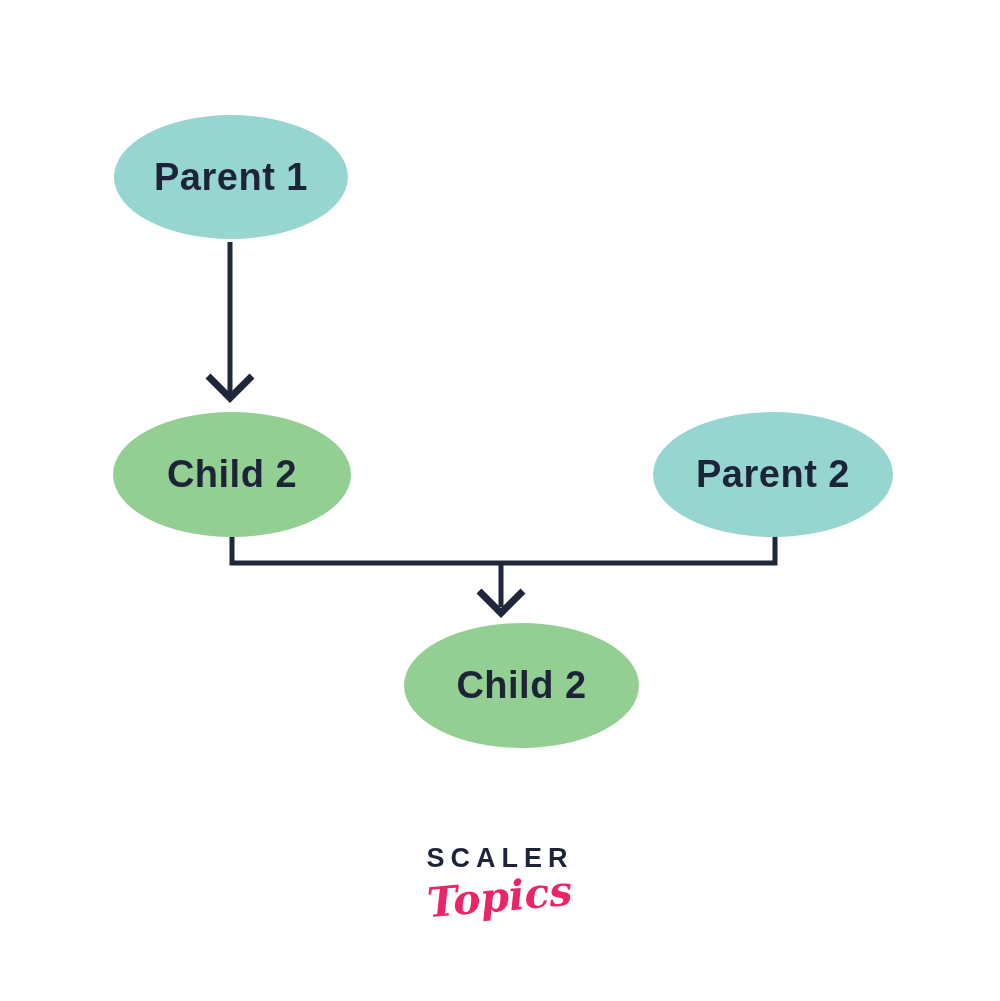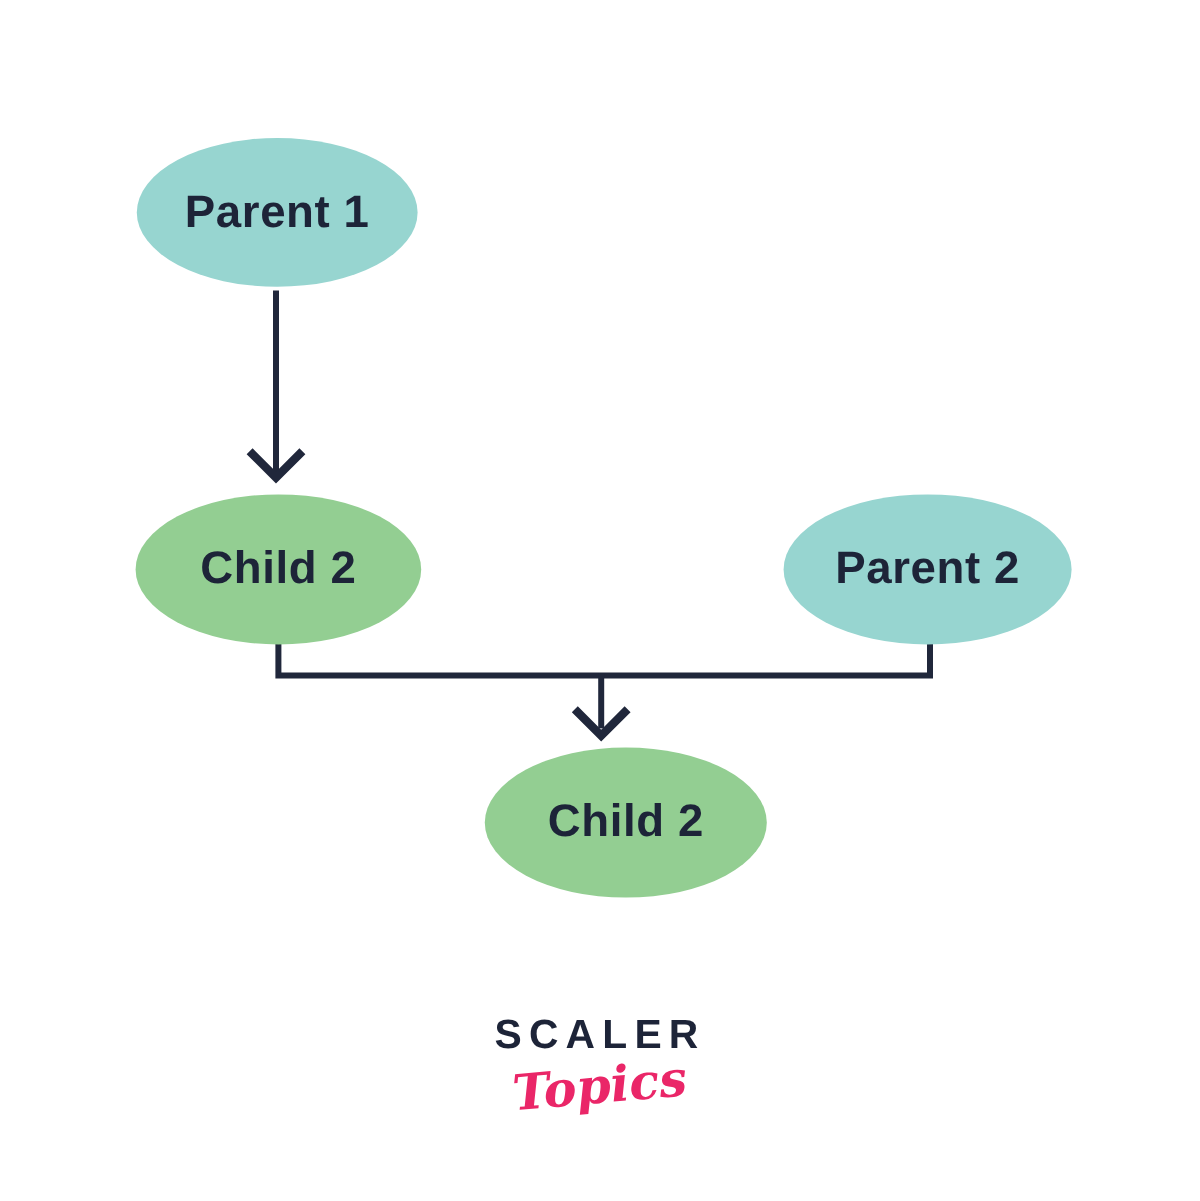--- a/index.html
+++ b/index.html
@@ -55,21 +55,21 @@
   .node-child2{left:404px;top:623px;width:235px;height:125px;}
   .logo{
     position:absolute;
     left:0;
     top:843px;
     width:1000px;
     text-align:center;
   }
   .logo-brand{
     font-weight:bold;
-    font-size:34px;
+    font-size:27px;
     letter-spacing:6px;
     color:var(--logo_text);
   }
   .logo-script{
     display:inline-block;
     font-family:"DejaVu Serif", serif;
     font-style:italic;
     font-weight:bold;
     font-size:41px;
     line-height:1.05;

